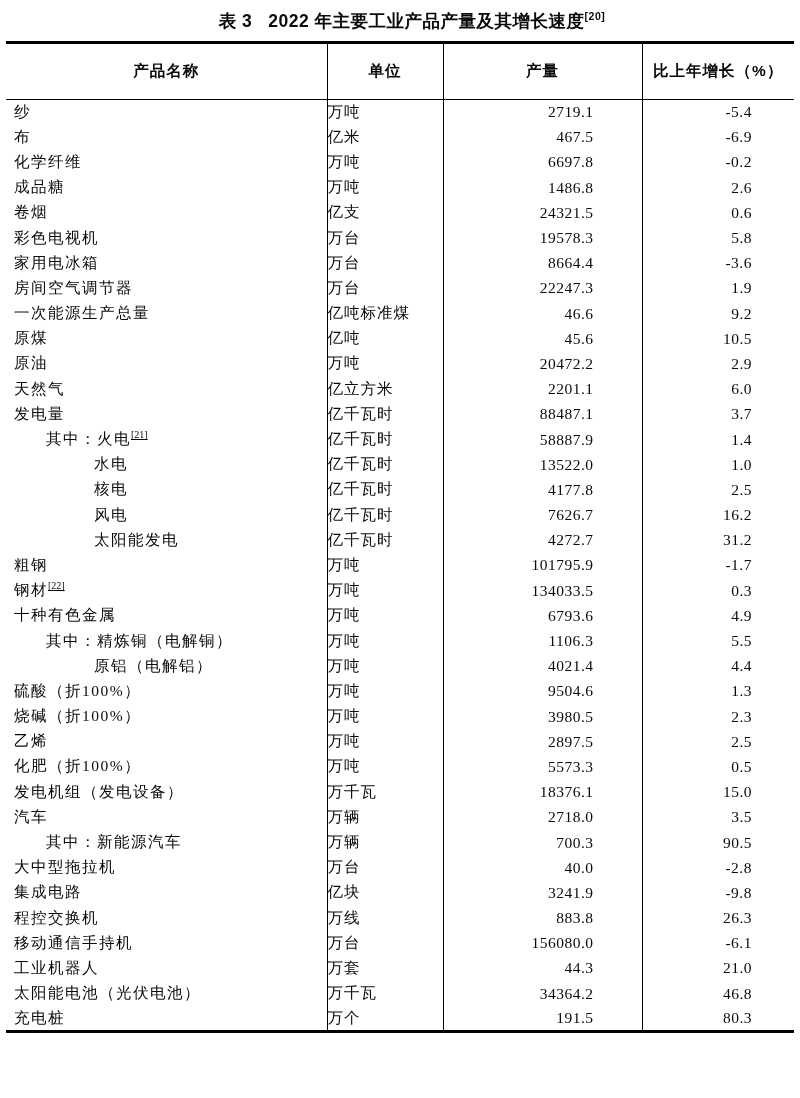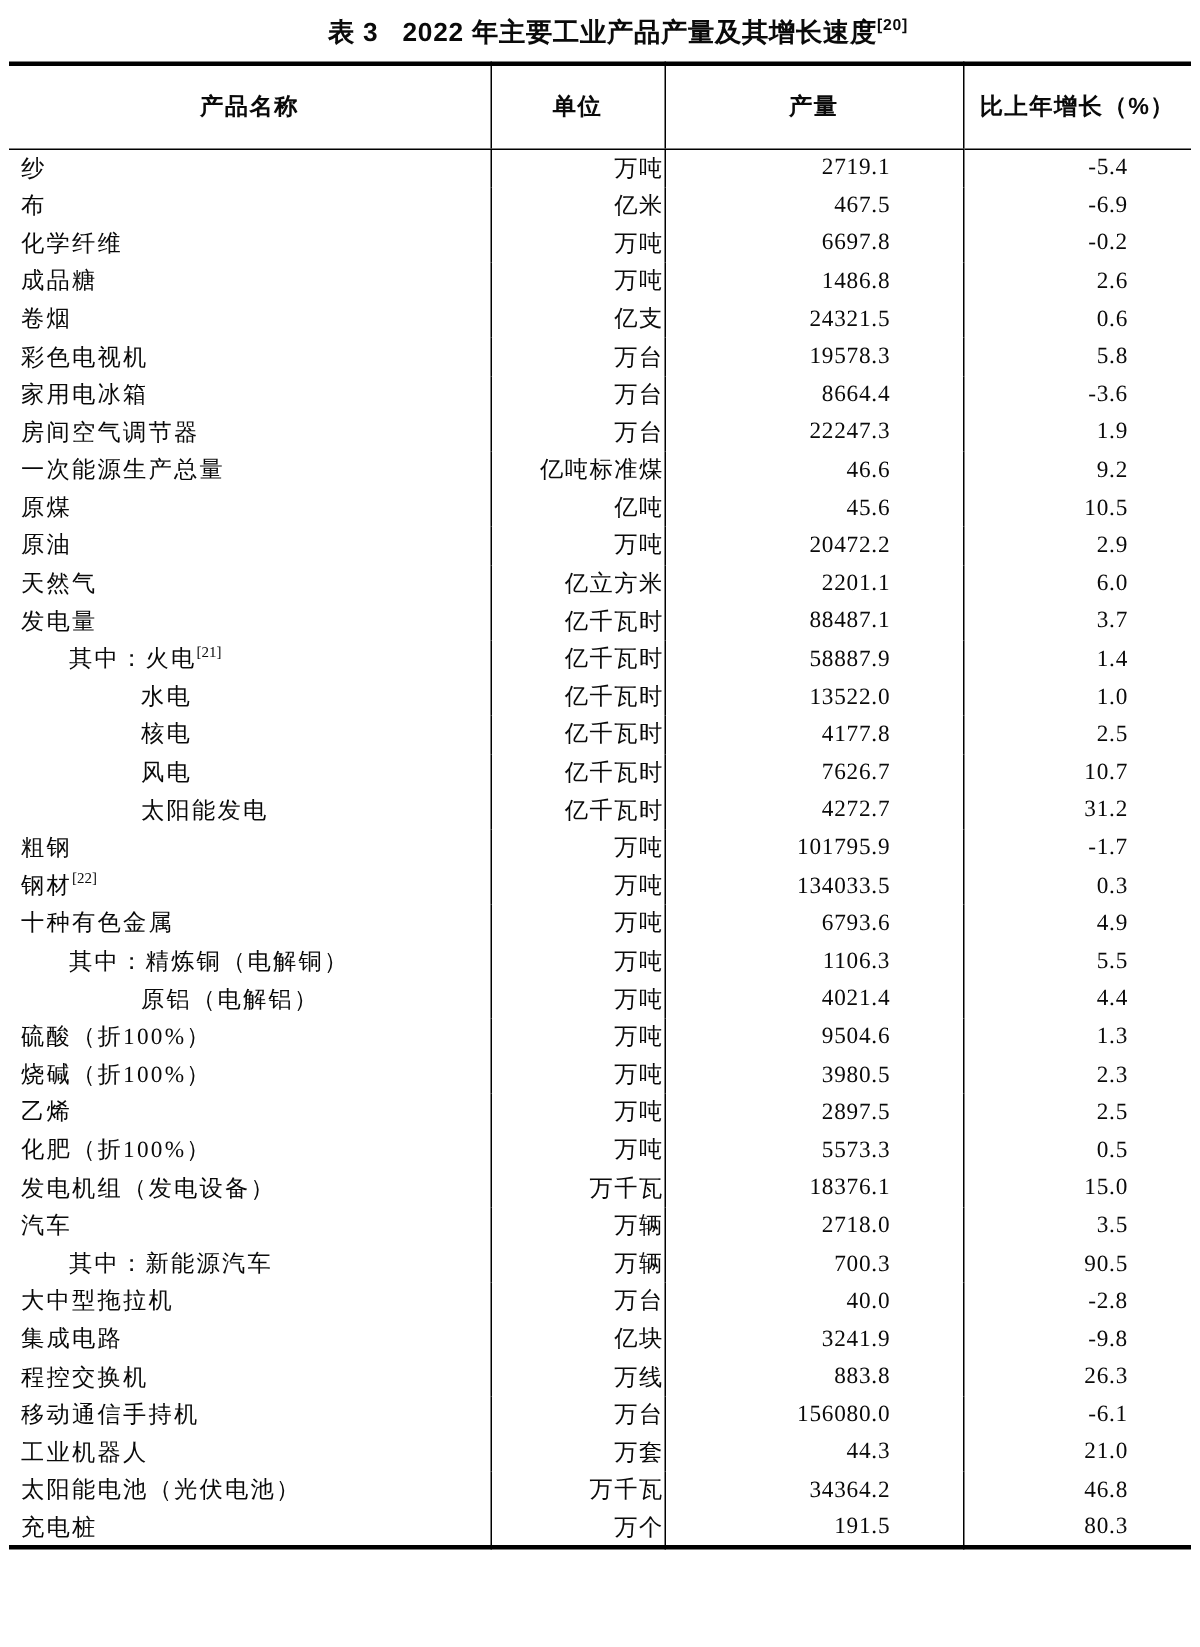--- a/index.html
+++ b/index.html
@@ -42,22 +42,22 @@
   thead th + th, tbody td + td { border-left:1.5px solid #000; }
 
   tbody td {
     height:25.2px; font-size:15.5px; vertical-align:middle;
     white-space:nowrap; overflow:hidden;
   }
   td.name { text-align:left; letter-spacing:1.5px; }
   td.name.ind-0 { padding-left:8px; }
   td.name.ind-1 { padding-left:40px; }
   td.name.ind-2 { padding-left:88px; }
-  td.name sup { font-size:10px; letter-spacing:0; }
-  td.unit { text-align:right; letter-spacing:1px; }
+  td.name sup { font-size:10px; letter-spacing:0;text-decoration:underline; }
+  td.unit { text-align:left; letter-spacing:1px; }
   td.output { text-align:right; padding-right:48px; letter-spacing:0.5px; }
   td.growth { text-align:right; padding-right:42px; letter-spacing:0.5px; }
 </style>
 </head>
 <body>
 
 <div class="page">
   <div class="doc-title"><span>表 3</span><span class="title-gap"></span><span>2022 年主要工业产品产量及其增长速度</span><sup>[20]</sup></div>
 
   <table class="stat-table">
@@ -185,21 +185,21 @@
     <td class="name ind-2">核电</td>
     <td class="unit">亿千瓦时</td>
     <td class="output">4177.8</td>
     <td class="growth">2.5</td>
   </tr>
 
   <tr>
     <td class="name ind-2">风电</td>
     <td class="unit">亿千瓦时</td>
     <td class="output">7626.7</td>
-    <td class="growth">10.7</td>
+    <td class="growth">16.2</td>
   </tr>
 
   <tr>
     <td class="name ind-2">太阳能发电</td>
     <td class="unit">亿千瓦时</td>
     <td class="output">4272.7</td>
     <td class="growth">31.2</td>
   </tr>
 
   <tr>

